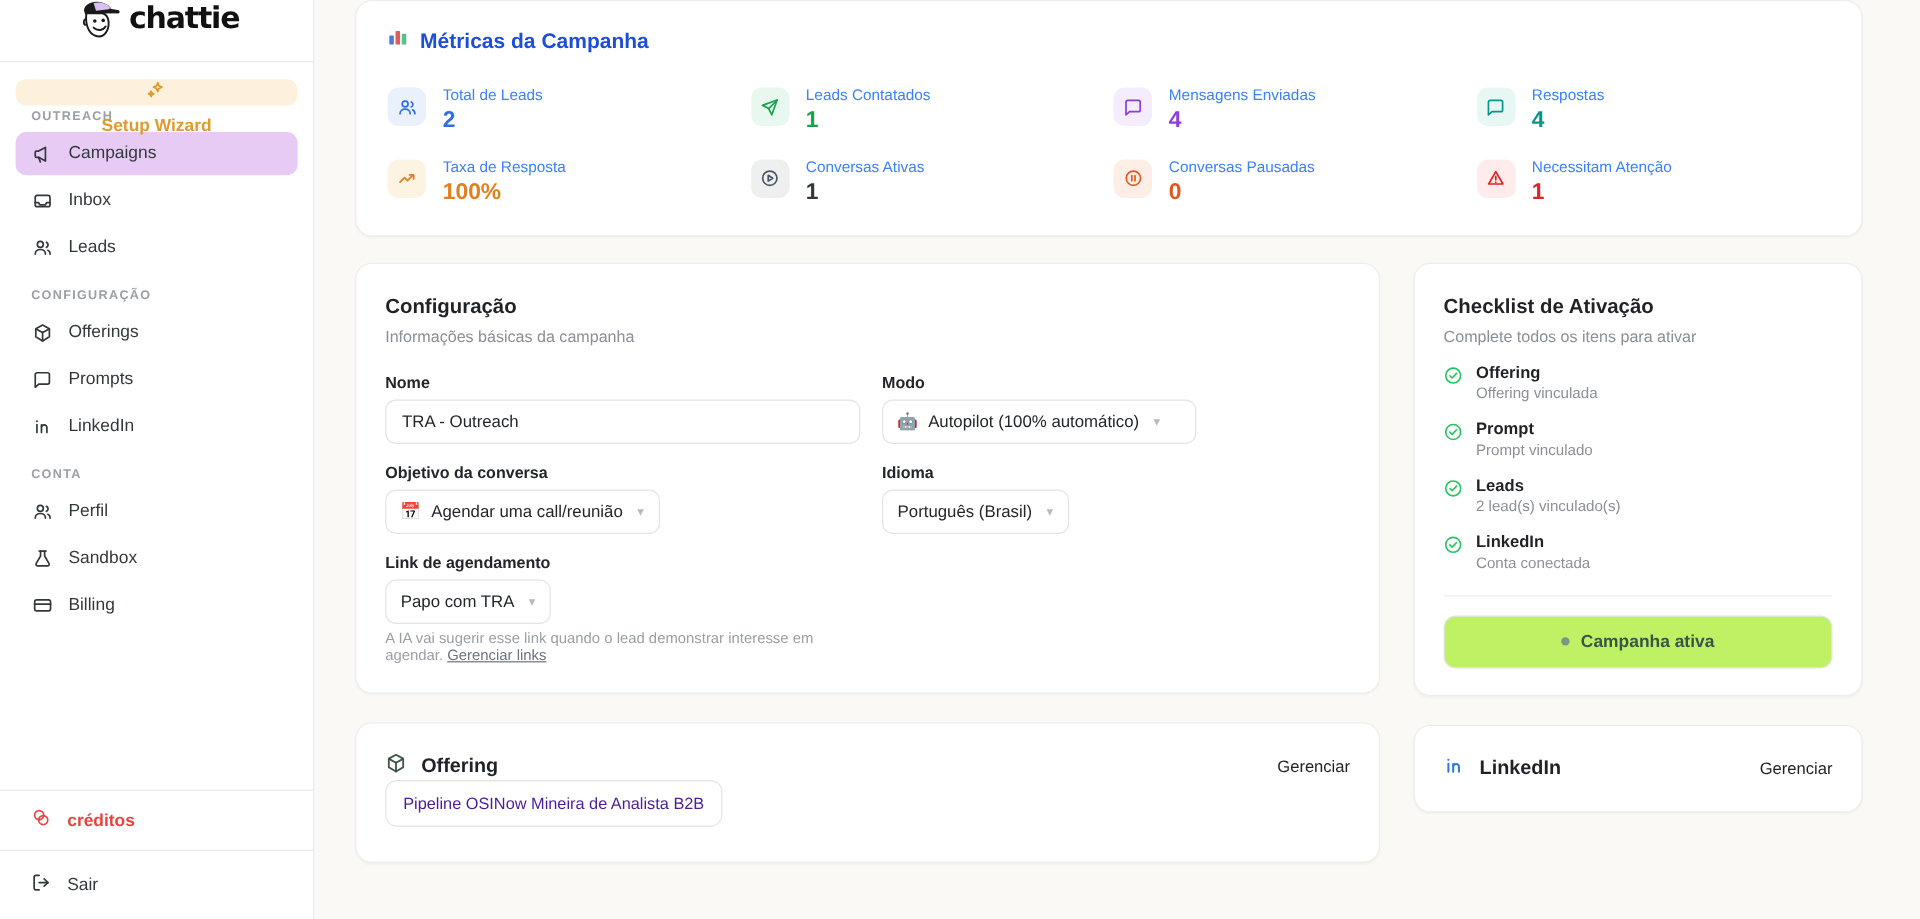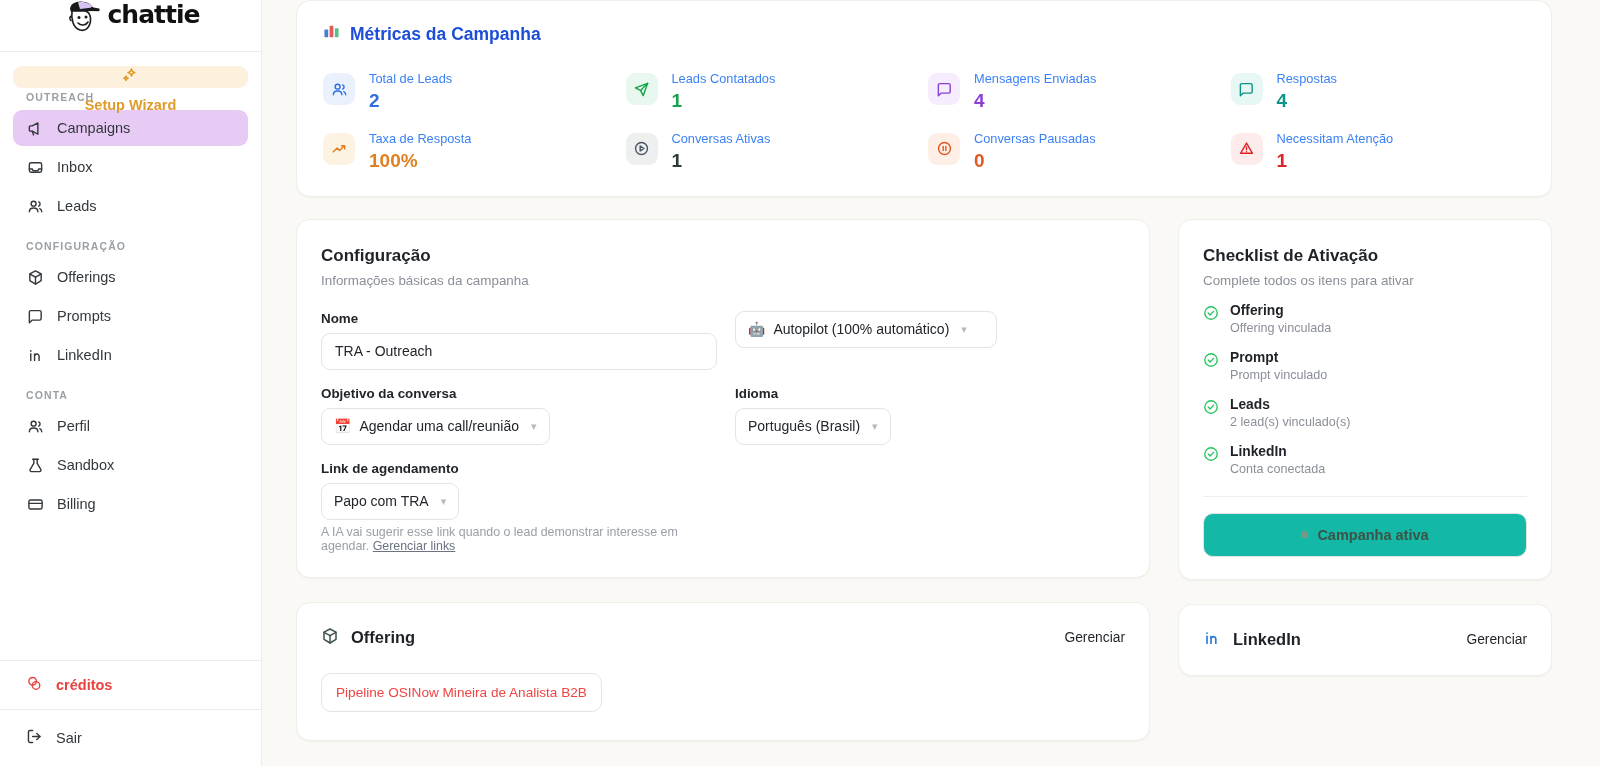--- a/index.html
+++ b/index.html
@@ -137,35 +137,35 @@
 
   
   .checklist-card { padding: 26px 24px 22px 24px; }
   .check-item { display: flex; gap: 11px; margin-top: 15px; }
   .check-ico { flex: 0 0 16px; margin-top: 2px; }
   .check-title { font-size: 13.8px; font-weight: bold; color: #1f2328; }
   .check-sub { font-size: 12.6px; color: #8a8f98; margin-top: 3px; }
   .divider { height: 1px; background: #eeeeea; margin: 20px 0 16px 0; }
   .status-btn {
     height: 44px; border: 1px solid #dfe4e0; border-radius: 10px;
-    background: #14b8a6; display: flex; align-items: center;
+    background: #bef264; display: flex; align-items: center;
     justify-content: center; gap: 9px;
     font-size: 14.5px; font-weight: bold; color: #3c5347; cursor: pointer;
   }
   .dot { width: 7px; height: 7px; border-radius: 50%; background: #7c9686; }
   .offering-card { padding: 24px 24px 24px 24px; }
   .card-head {
     display: flex; align-items: center; justify-content: space-between;
   }
   .card-head-left { display: flex; align-items: center; gap: 12px; }
   .card-head-title { font-size: 16.5px; font-weight: bold; color: #1f2328; }
   .manage-link { font-size: 13.8px; font-weight: normal; color: #1f2328; cursor: pointer; }
   .offering-pill {
-    margin-top: 24px; border: 1px solid #e4e4e0; border-radius: 10px;
-    padding: 11px 14px; font-size: 13.6px; color: #ef4444;
+    border: 1px solid #e4e4e0; border-radius: 10px;
+    padding: 11px 14px; font-size: 13.6px; color: #4c1d95;
     display: inline-block; max-width: 340px;
     overflow: hidden; white-space: nowrap; text-overflow: clip;
   }
   .li-card { padding: 24px; }
 </style>
 </head>
 <body>
 
 <div class="app">
 
@@ -461,20 +461,21 @@
           <div class="sec-sub">Informações básicas da campanha</div>
 
           <div class="form-grid">
 
             <div class="field">
               <div class="field-label">Nome</div>
               <div class="text-input">TRA - Outreach</div>
             </div>
 
             <div class="field">
+              <div class="field-label">Modo</div>
               <div class="select" style="width:262px">
                 <span class="emoji">🤖</span>
                 <span>Autopilot (100% automático)</span>
                 <span class="chev">▾</span>
               </div>
             </div>
 
             <div class="field">
               <div class="field-label">Objetivo da conversa</div>
               <div class="select">

